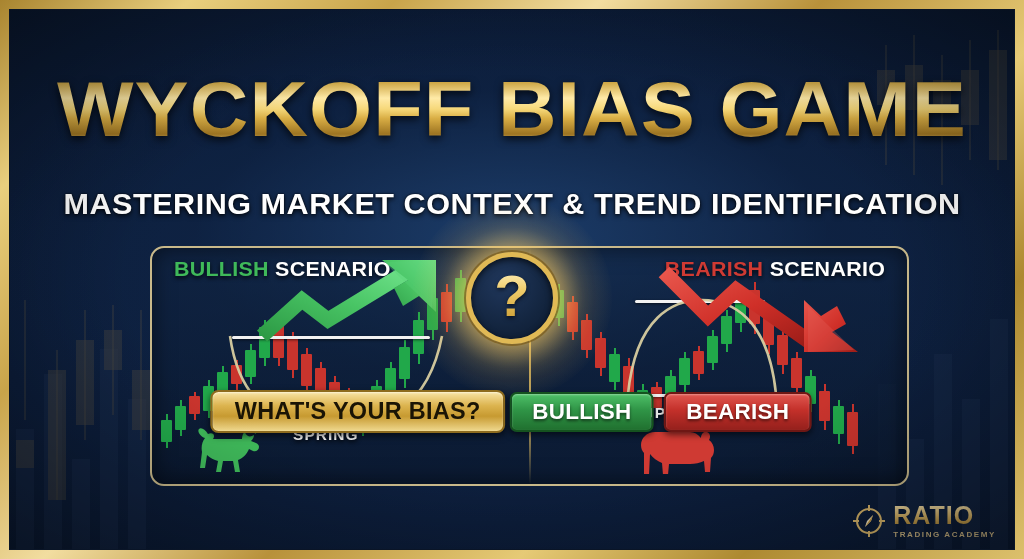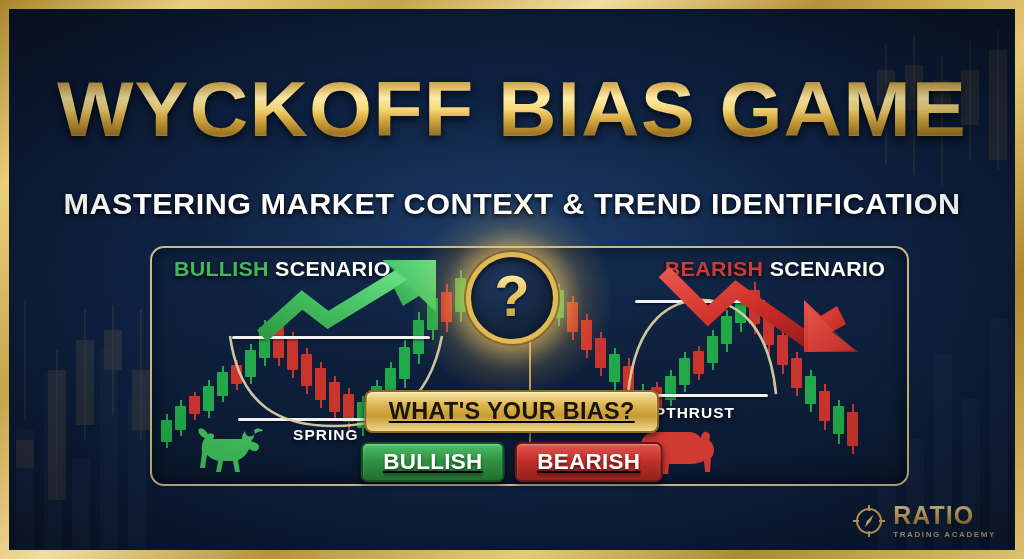--- a/index.html
+++ b/index.html
@@ -128,21 +128,21 @@
     background:linear-gradient(180deg,#fff3c4 0%,#f0cc6a 40%,#c99a2f 100%);
     -webkit-background-clip:text;background-clip:text;color:transparent;
     -webkit-text-fill-color:transparent;
     filter:drop-shadow(0 2px 2px rgba(0,0,0,.6));
     margin-top:-4px;
   }
 
   
   #cta{
     position:absolute;left:50%;top:380px;transform:translateX(-50%);
-    display:flex;flex-direction:column;align-items:center;gap:9px;z-index:6;text-decoration:underline;
+    display:flex;flex-direction:row;align-items:center;gap:9px;z-index:6;
   }
   #bias-q{
     padding:6px 22px;border-radius:8px;
     background:linear-gradient(180deg,#f7e3a4 0%,#dcb44f 35%,#c79a31 62%,#efd88e 100%);
     border:2px solid #8d6b1e;
     box-shadow:0 3px 7px rgba(0,0,0,.6),inset 0 1px 2px rgba(255,255,255,.55);
     font-size:23px;font-weight:bold;color:#1a1405;letter-spacing:.3px;
     transform:scaleX(1.02);white-space:nowrap;
   }
   .btnrow{display:flex;gap:13px;}

